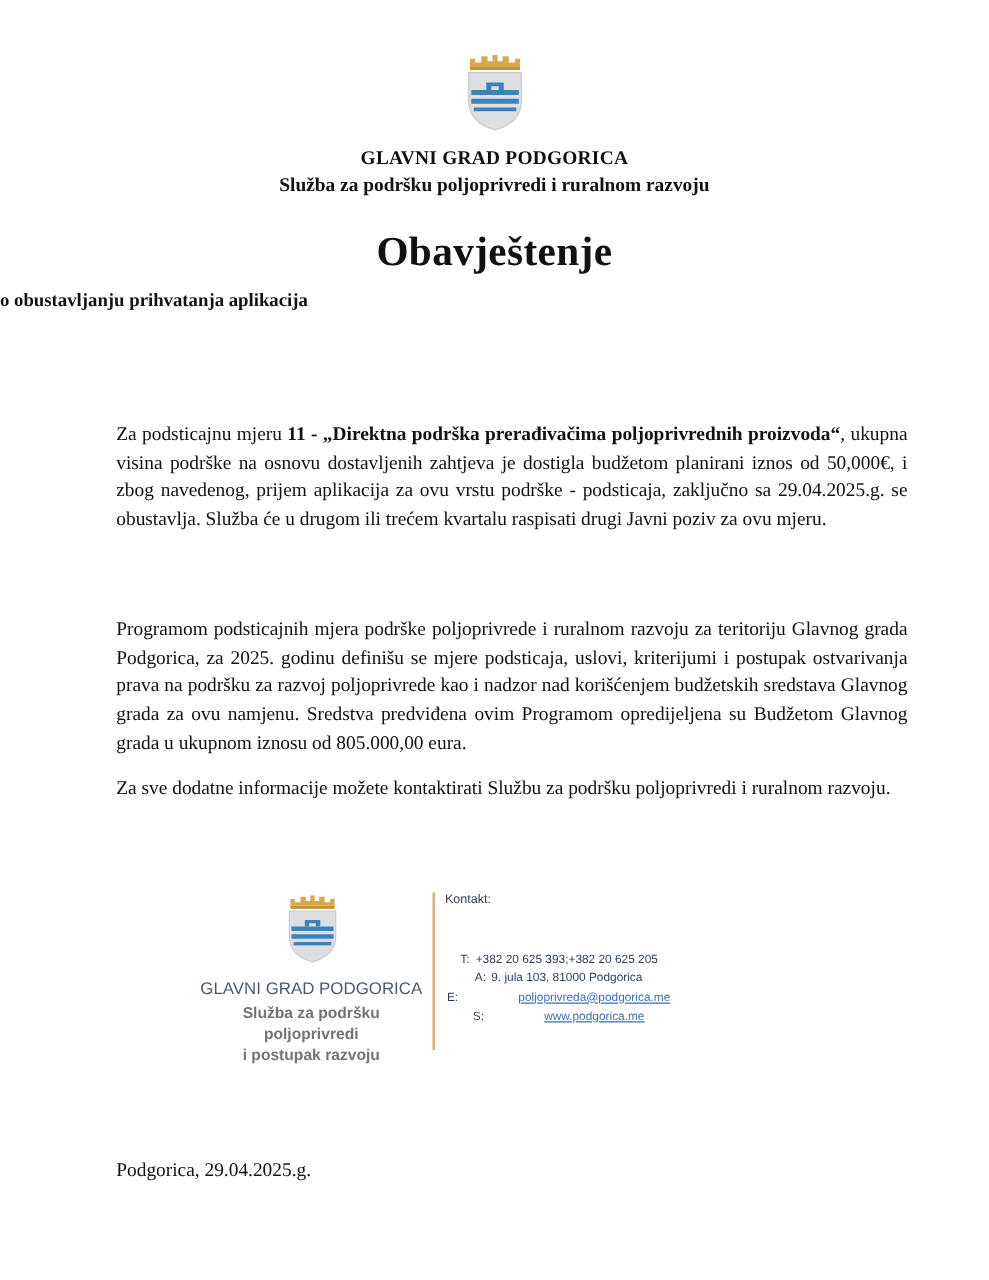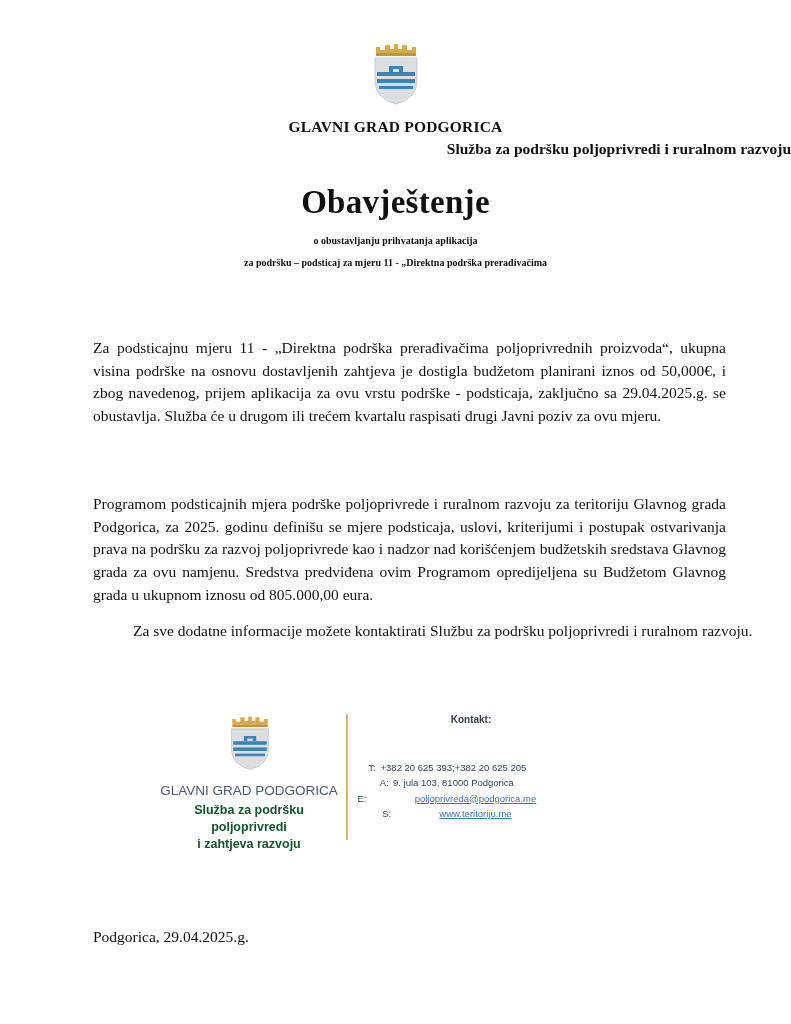--- a/index.html
+++ b/index.html
@@ -3,44 +3,44 @@
 <meta charset="utf-8">
 <style>
   html, body { margin: 0; padding: 0; background: #ffffff; }
   body { width: 791px; height: 1024px; position: relative; overflow: hidden;
          font-family: "Liberation Serif", "DejaVu Serif", serif; color: #111; }
   .page { position: absolute; left: 0; top: 0; width: 791px; height: 1024px; }
 
   .top-logo { position: absolute; left: 370px; top: 43px; width: 52px; height: 62px; }
   .org-head { position: absolute; left: 0; width: 791px; text-align: center; font-weight: bold; }
   .org-name { top: 118px; font-size: 15.5px; letter-spacing: 0.2px; }
-  .org-dept { top: 140px; font-size: 15.5px; text-align: right; }
+  .org-dept { top: 140px; font-size: 15.5px; }
 
   .title { position: absolute; top: 184px; left: 0; width: 791px; text-align: center;
            font-size: 33px; font-weight: bold; letter-spacing: 0.3px; }
-  .subtitle { position: absolute; top: 230px; left: 0; width: 791px; text-align: center;
-              font-size: 10px; font-weight: bold; line-height: 22px; }
+  .subtitle { position: absolute; top: 230px; left: 0; width: 791px; text-align: left;
+              font-size: 15px; font-weight: bold; line-height: 22px; }
 
   .body-text { position: absolute; left: 93px; width: 633px; font-size: 15.5px;
                line-height: 22.7px; text-align: justify; }
   .p1 { top: 337px; }
   .p2 { top: 493px; }
-  .p3 { top: 620px; margin-left: 40px; }
-  .body-text b { font-weight: normal; }
+  .p3 { top: 620px; }
+  .body-text b { font-weight: bold; }
 
   .footer-block { position: absolute; left: 160px; top: 706px; width: 400px; height: 140px; }
   .footer-logo { position: absolute; left: 67px; top: 8px; width: 46px; height: 58px; }
   .footer-org { position: absolute; left: 0; width: 178px; text-align: center;
                 font-family: "Liberation Sans", "DejaVu Sans", sans-serif; }
   .footer-org-name { top: 77px; font-size: 13.5px; color: #4a5a6e; }
-  .footer-org-dept { top: 96px; font-size: 12.5px; color: #14532d; font-weight: bold; line-height: 17px; }
+  .footer-org-dept { top: 96px; font-size: 12.5px; color: #737373; font-weight: bold; line-height: 17px; }
   .divider { position: absolute; left: 186px; top: 8px; width: 2px; height: 126px; background: #d8b27a; }
   .contact { position: absolute; left: 196px; top: 8px; width: 230px;
              font-family: "Liberation Sans", "DejaVu Sans", sans-serif; font-size: 9.5px; color: #2f3f58; }
-  .contact-title { font-weight: bold; font-size: 10px; color: #2f3f58; text-align: center; }
+  .contact-title { font-weight: normal; font-size: 10px; color: #2f3f58; }
   .contact-lines { position: absolute; top: 46px; left: 0; line-height: 15.3px; white-space: nowrap; text-align: center; }
   .contact-lines a { color: #3b6fb6; text-decoration: underline; margin-left: 44px; }
   .lbl { display: inline-block; width: 12px; }
 
   .sign-date { position: absolute; left: 93px; top: 928px; font-size: 15.5px; }
 </style>
 </head>
 <body>
 
 <div class="page">
@@ -54,21 +54,20 @@
     <rect x="7" y="36" width="38" height="4" fill="#3b82b8"></rect>
     <rect x="9" y="43" width="34" height="3" fill="#3b82b8"></rect>
   </svg>
 
   <div class="org-head org-name">GLAVNI GRAD PODGORICA</div>
   <div class="org-head org-dept">Služba za podršku poljoprivredi i ruralnom razvoju</div>
 
   <div class="title">Obavještenje</div>
   <div class="subtitle">
     <div>o obustavljanju prihvatanja aplikacija</div>
-    <div>za podršku – podsticaj za mjeru  11 - „Direktna podrška prerađivačima</div>
   </div>
 
   <div class="body-text p1"><span>Za podsticajnu mjeru </span><b>11 - „Direktna podrška prerađivačima poljoprivrednih proizvoda“</b><span>, ukupna visina podrške na osnovu dostavljenih zahtjeva je dostigla budžetom planirani iznos od 50,000€, i zbog navedenog, prijem aplikacija za ovu vrstu podrške - podsticaja, zaključno sa 29.04.2025.g. se obustavlja. Služba će u drugom ili trećem kvartalu raspisati drugi Javni poziv za ovu mjeru.</span></div>
 
   <div class="body-text p2">Programom podsticajnih mjera podrške poljoprivrede i ruralnom razvoju za teritoriju Glavnog grada Podgorica, za 2025. godinu  definišu se mjere podsticaja, uslovi, kriterijumi i postupak ostvarivanja prava na podršku za razvoj poljoprivrede kao i nadzor nad korišćenjem budžetskih sredstava Glavnog grada za ovu namjenu. Sredstva predviđena ovim Programom opredijeljena su Budžetom Glavnog grada  u ukupnom iznosu od 805.000,00 eura.</div>
 
   <div class="body-text p3">Za sve dodatne informacije možete kontaktirati Službu za podršku poljoprivredi i ruralnom razvoju.</div>
 
   <div class="footer-block">
     <svg class="footer-logo" viewBox="0 0 52 62">
@@ -76,30 +75,30 @@
       <rect x="6" y="10" width="40" height="3" fill="#c49434"></rect>
       <path d="M5 15 L47 15 L47 38 Q47 55 26 61 Q5 55 5 38 Z" fill="#dcdee2" stroke="#c6c9ce" stroke-width="1"></path>
       <path d="M19 29 L19 23 L33 23 L33 29 L29 29 L29 26 L23 26 L23 29 Z" fill="#3b82b8"></path>
       <rect x="7" y="29" width="38" height="4" fill="#3b82b8"></rect>
       <rect x="7" y="36" width="38" height="4" fill="#3b82b8"></rect>
       <rect x="9" y="43" width="34" height="3" fill="#3b82b8"></rect>
     </svg>
     <div class="footer-org footer-org-name">GLAVNI GRAD PODGORICA</div>
     <div class="footer-org footer-org-dept">
       <div>Služba za podršku poljoprivredi</div>
-      <div>i zahtjeva razvoju</div>
+      <div>i postupak razvoju</div>
     </div>
 
     <div class="divider"></div>
 
     <div class="contact">
       <div class="contact-title">Kontakt:</div>
       <div class="contact-lines">
         <div><span class="lbl">T:</span> <span>+382 20 625 393;+382 20 625 205</span></div>
         <div><span class="lbl">A:</span> <span>9. jula 103, 81000 Podgorica</span></div>
         <div><span class="lbl">E:</span> <a>poljoprivreda@podgorica.me</a></div>
-        <div><span class="lbl">S:</span> <a>www.teritoriju.me</a></div>
+        <div><span class="lbl">S:</span> <a>www.podgorica.me</a></div>
       </div>
     </div>
   </div>
 
   <div class="sign-date">Podgorica, 29.04.2025.g.</div>
 </div>
 
 </body></html>

